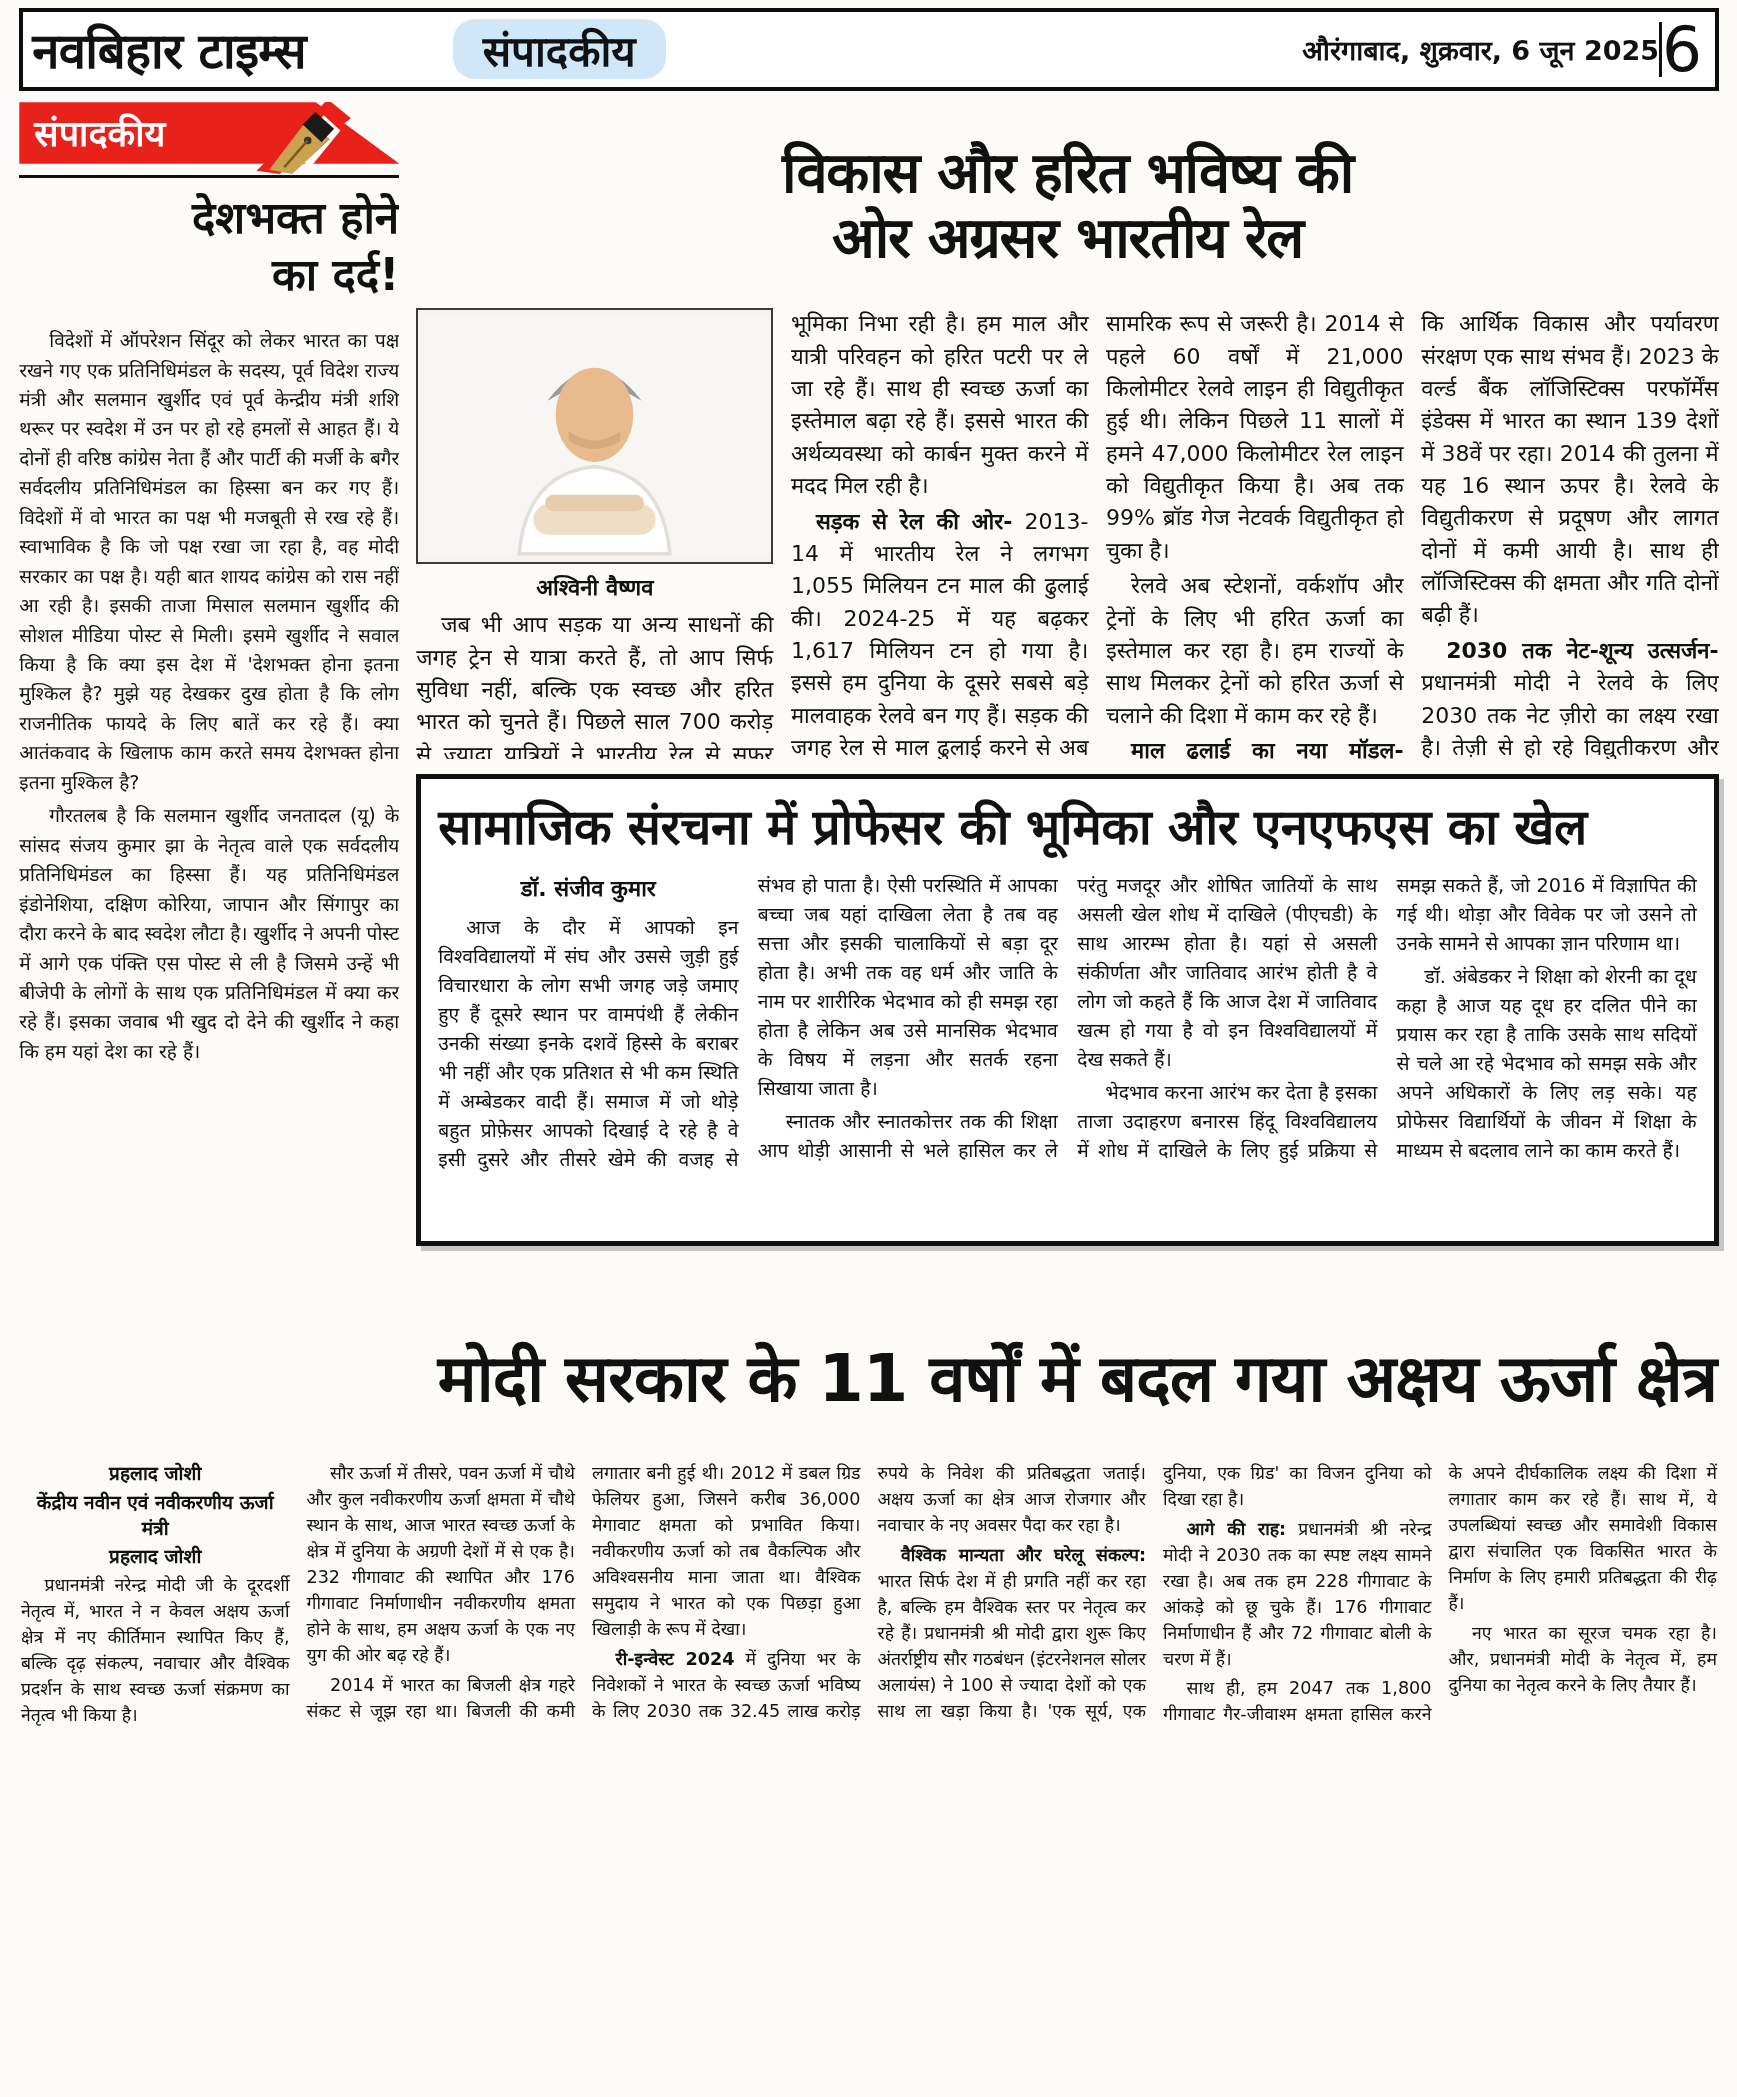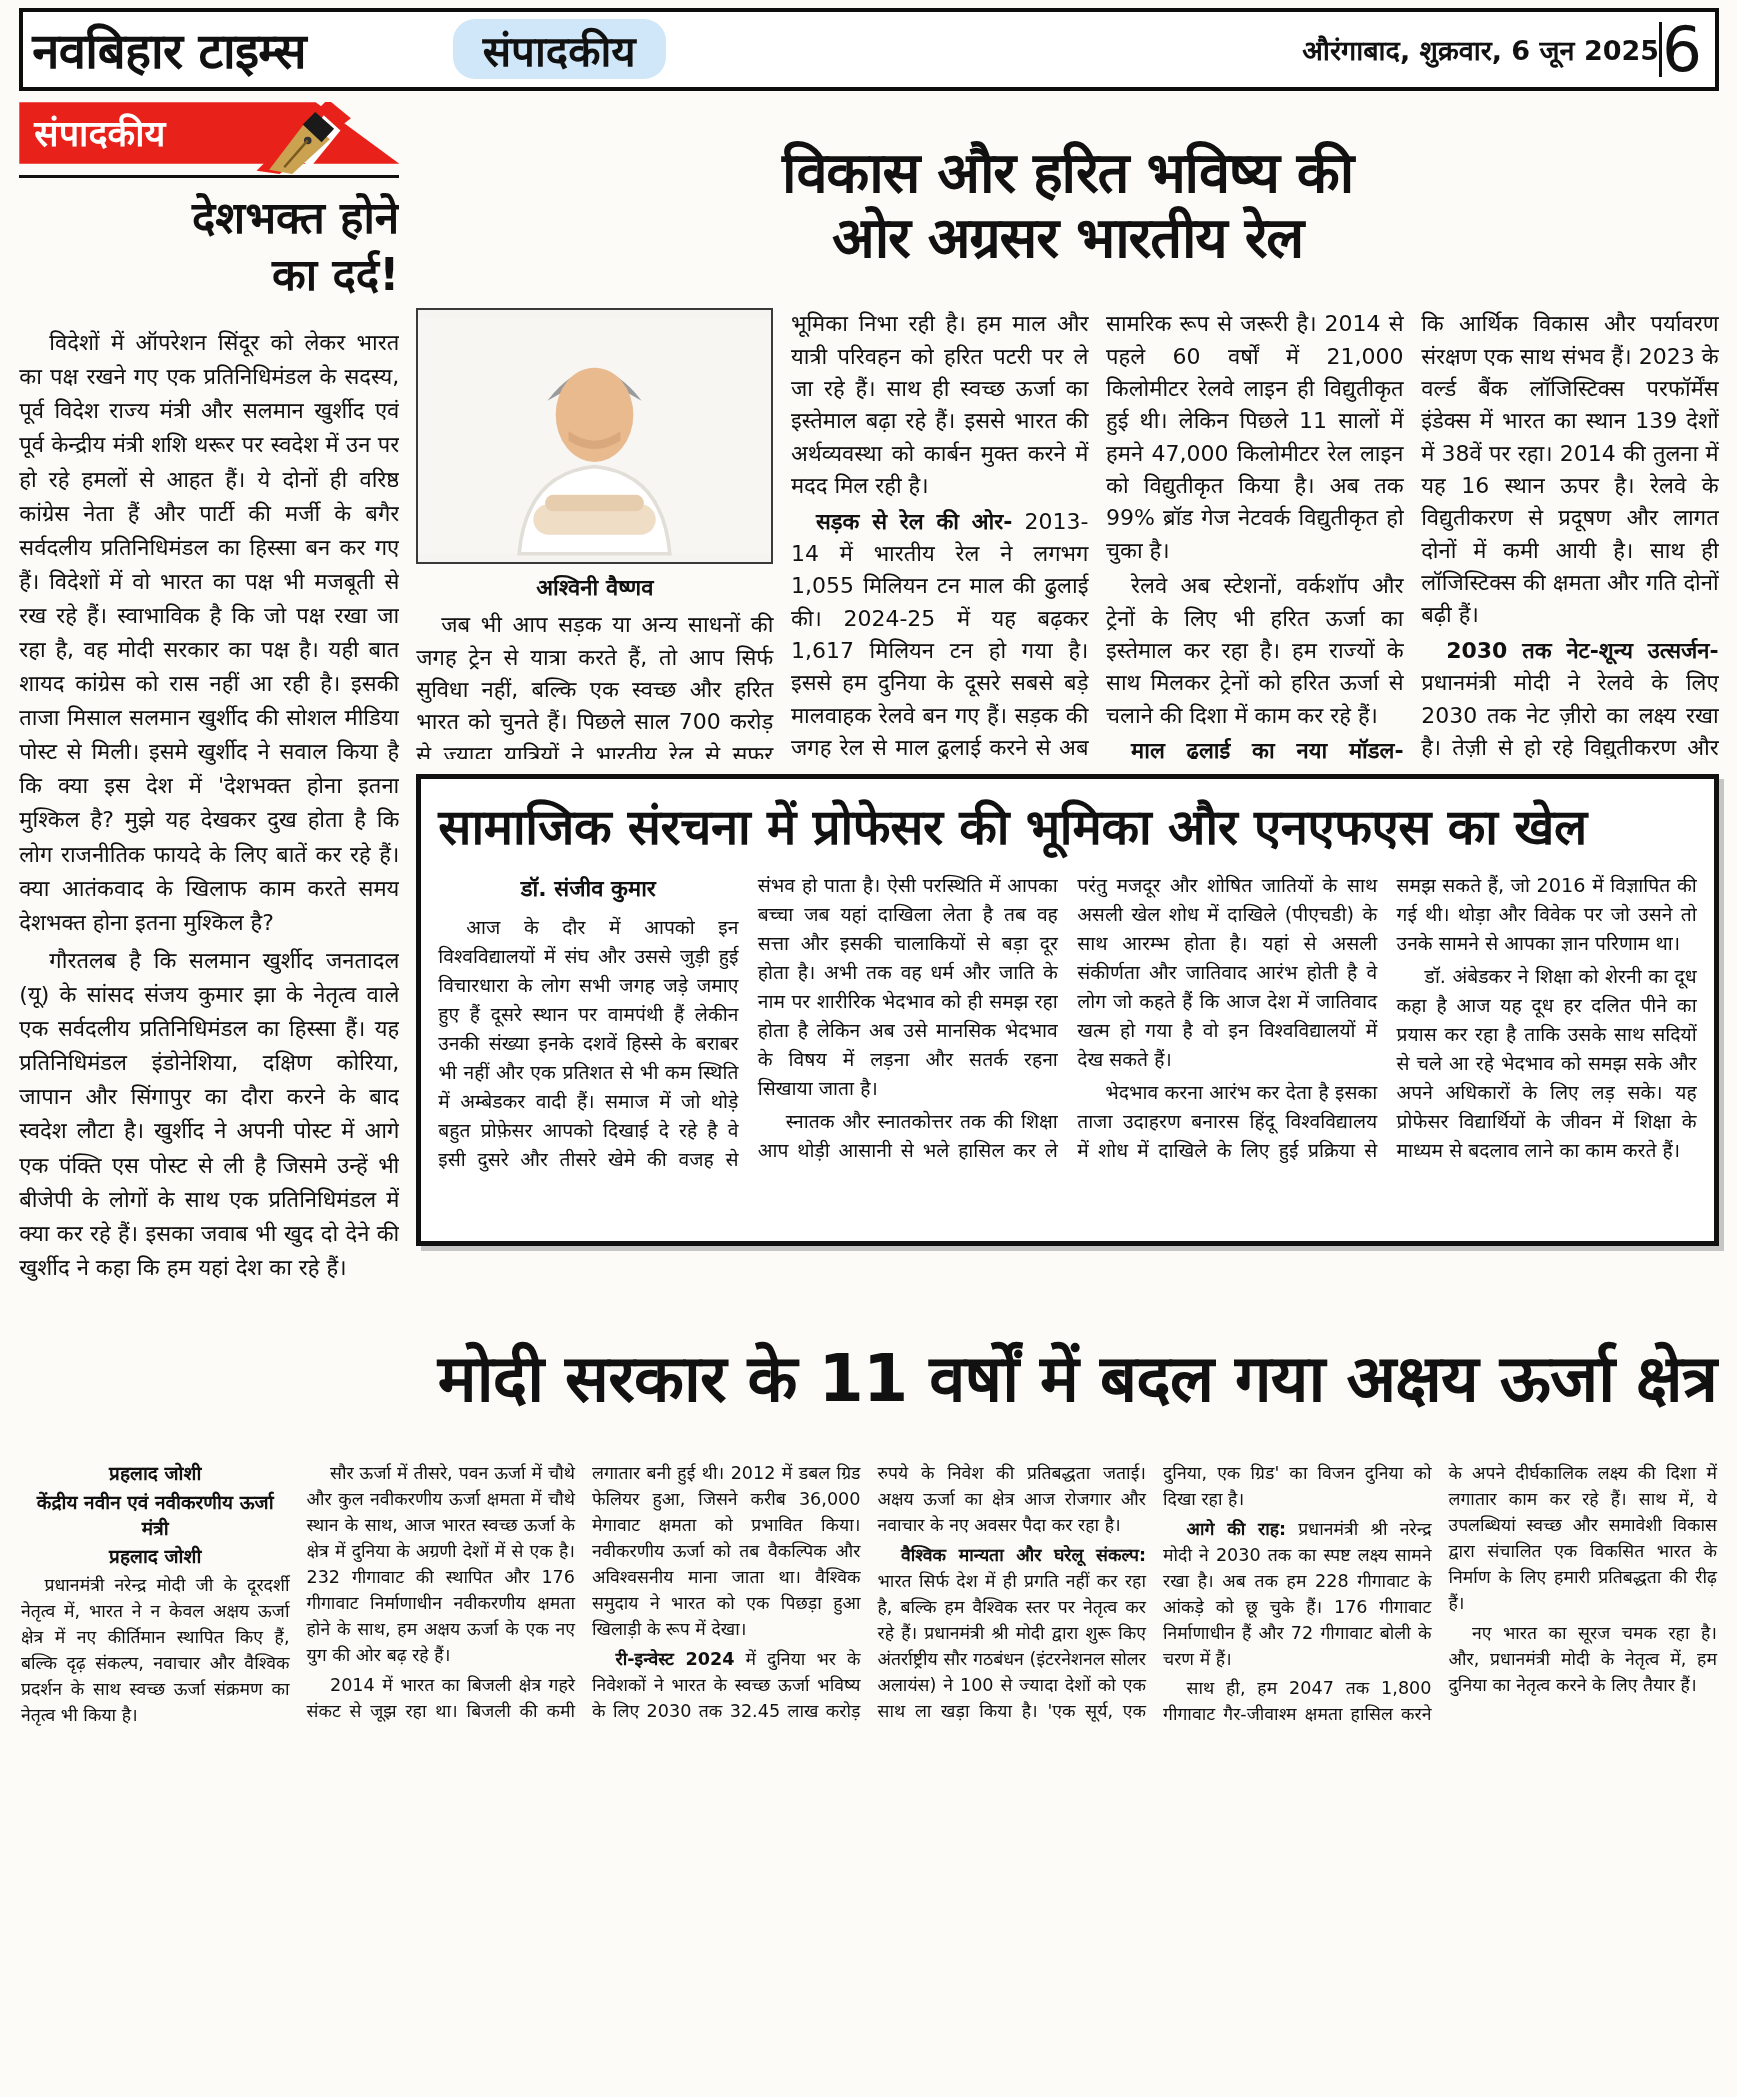--- a/index.html
+++ b/index.html
@@ -18,21 +18,21 @@
 
   
   .top-zone{display:flex;gap:17px;margin-top:11.7px;height:1179px;}
   .editorial{width:380px;flex:none;overflow:hidden;}
   .ed-tag{position:relative;height:64px;}
   .ed-tag-bg{position:absolute;inset:0;background:#e8211a;clip-path:polygon(0 0,78% 0,100% 96%,0 96%);}
   .ed-tag-label{position:relative;color:#fff;font-size:36px;font-weight:900;line-height:64px;padding-left:15px;}
   .pen-icon{position:absolute;right:46px;top:-7.6px;width:109px;height:80px;}
   .ed-rule{height:3.4px;background:#111;margin:8.4px 0 11px;}
   .ed-title{font-size:44px;font-weight:900;text-align:right;line-height:1.3;margin:6.7px 0 22.7px;}
-  .ed-body p{font-size:22px;line-height:1.55;text-align:justify;text-indent:30px;margin:0 0 4.2px;}
+  .ed-body p{font-size:19px;line-height:1.55;text-align:justify;text-indent:30px;margin:0 0 4.2px;}
   .right-stack{flex:1;min-width:0;}
 
   
   .lead-headline{font-size:56px;font-weight:700;text-align:center;line-height:1.17;letter-spacing:-1.3px;}
   .lead-cols{display:grid;grid-template-columns:1.2fr 1fr 1fr 1fr;gap:17.6px;margin-top:19.3px;height:451px;overflow:hidden;}
   .photo-box{border:2.1px solid #3a3a3a;height:252px;background:#f6f4f1;overflow:hidden;}
   .photo-box svg{width:100%;height:100%;display:block;}
   .photo-caption{font-size:22px;font-weight:800;text-align:center;margin:6.7px 0 8.4px;}
   .col p{font-size:22px;line-height:1.47;text-align:justify;text-indent:25px;margin:0 0 3.4px;}
   .col p.no-indent{text-indent:0;}

